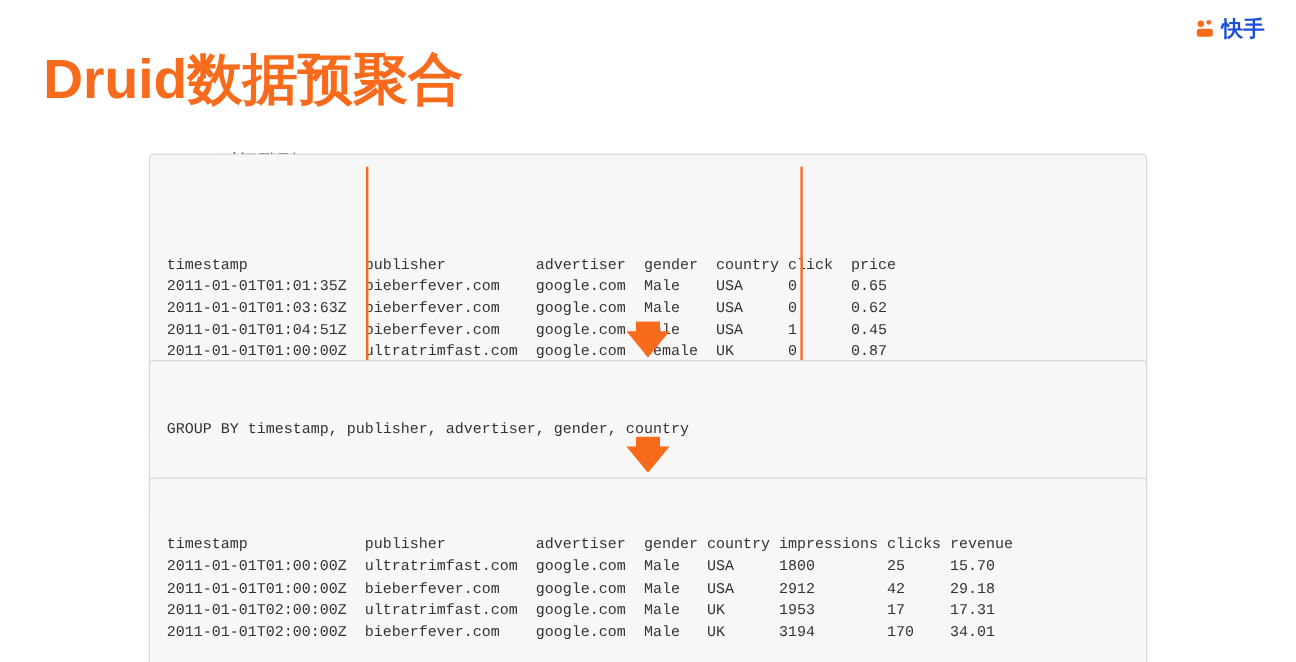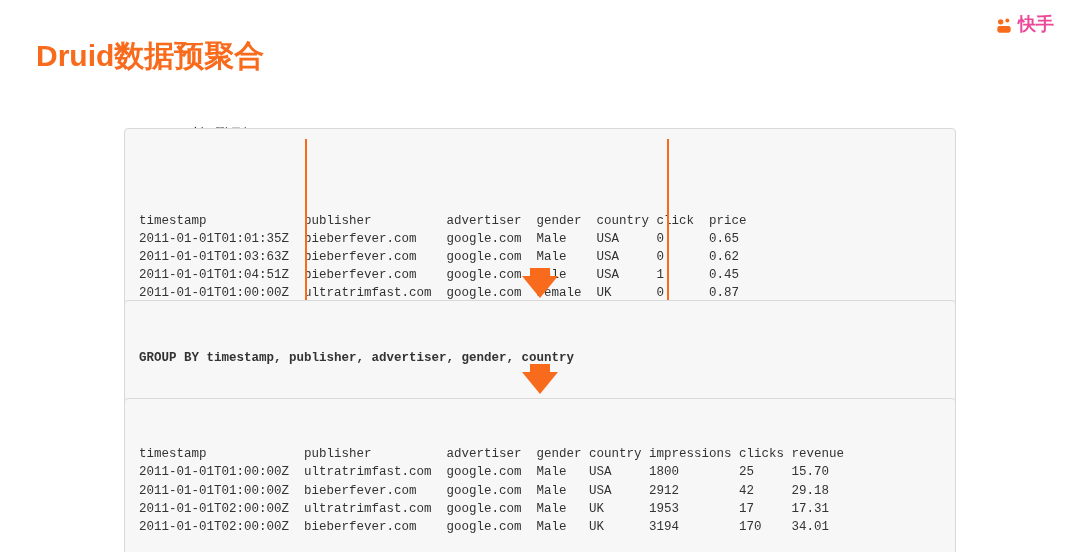--- a/index.html
+++ b/index.html
@@ -9,33 +9,33 @@
     height: 552px;
     background: #fff;
     font-family: Arial, "Microsoft YaHei", sans-serif;
     overflow: hidden;
     position: relative;
   }
   .logo {
     position: absolute;
     top: 12px;
     right: 26px;
-    color: #ec4899;
+    color: #1d4ed8;
     font-size: 18px;
     font-weight: bold;
     display: flex;
-    align-items: flex-end;
+    align-items: center;
     gap: 4px;
   }
   .logo svg { width: 20px; height: 20px; }
   .title {
     position: absolute;
     top: 36px;
     left: 36px;
-    font-size: 30px;
+    font-size: 46px;
     font-weight: bold;
     color: #f96b1c;
   }
   .section-labels {
     position: absolute;
     top: 100px;
     left: 124px;
     width: 832px;
     display: flex;
     font-size: 16px;
@@ -81,21 +81,21 @@
   }
   .arrow::before {
     content:"";
     position:absolute;
     top:-30px; left:-10px;
     width:20px; height:10px;
     background:#f96b1c;
   }
   #arrow1 { top: 276px; }
   #arrow2 { top: 372px; }
-  .row { display:block;font-weight:bold; }
+  .row { display:block; }
   .mono-table { white-space: pre; }
 </style>
 </head>
 <body>
 
 <div class="logo">
   <svg viewBox="0 0 24 24">
     <circle cx="8" cy="7" r="3.2" fill="#f96b1c"></circle>
     <circle cx="16" cy="5.5" r="2.4" fill="#f96b1c"></circle>
     <rect x="4" y="12" width="16" height="8" rx="2.5" fill="#f96b1c"></rect>

